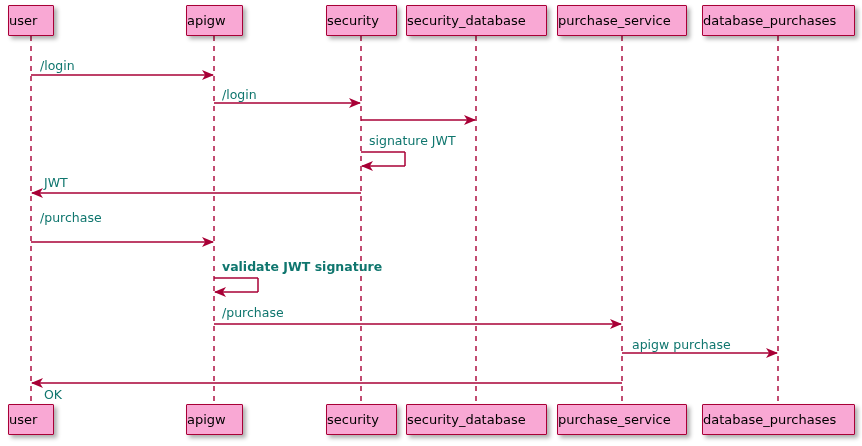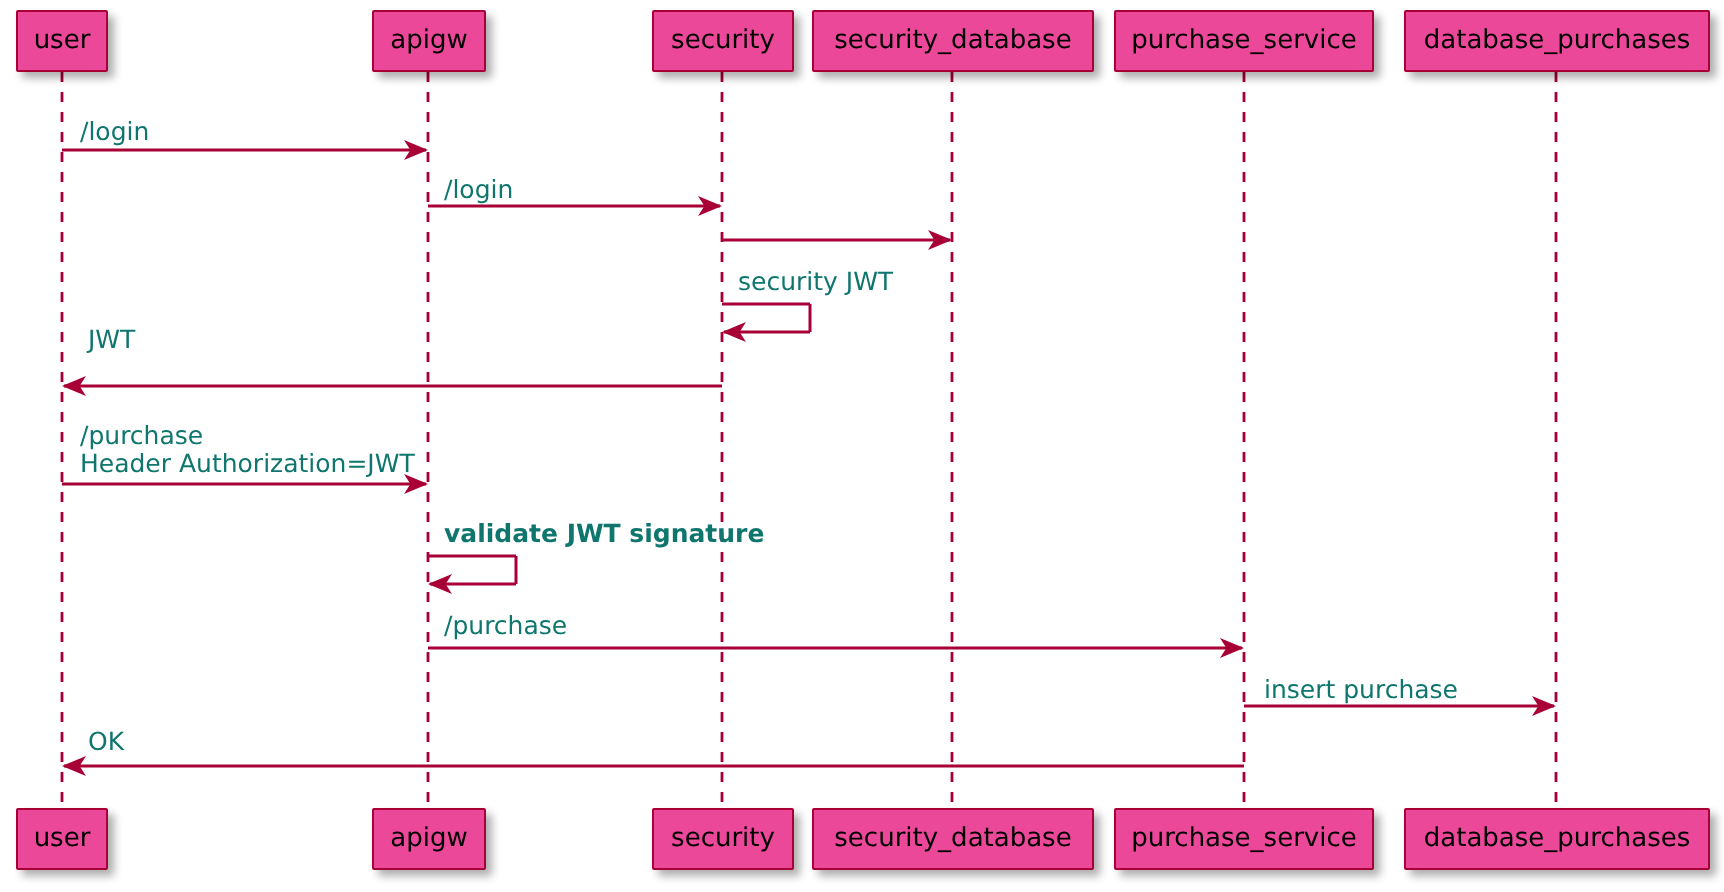--- a/index.html
+++ b/index.html
@@ -21,26 +21,25 @@
   svg#canvas {
     position: absolute;
     left: 0;
     top: 0;
     width: 862px;
     height: 446px;
   }
   .participant-box {
     position: absolute;
     box-sizing: border-box;
-    background: #ec4899;
+    background: #f9a8d4;
     border: 1.5px solid #A80036;
     border-radius: 1px;
     display: flex;
     align-items: center;
-    justify-content: center;
     font-size: 13px;
     color: #000000;
     line-height: 1;
     box-shadow: 3px 3px 4px rgba(0,0,0,0.32);
     white-space: nowrap;
   }
   .msg-label {
     position: absolute;
     font-size: 12.5px;
     color: #0f766e;
@@ -127,35 +126,34 @@
       </div>
     </div>
   <div id="labels">
       <div class="msg-label" style="left: 40px; top: 59px;">
         <div>/login</div>
       </div>
       <div class="msg-label" style="left: 222px; top: 88px;">
         <div>/login</div>
       </div>
       <div class="msg-label" style="left: 369px; top: 134px;">
-        <div>security JWT</div>
+        <div>signature JWT</div>
       </div>
-      <div class="msg-label" style="left: 44px; top: 163px;">
+      <div class="msg-label" style="left: 44px; top: 176px;">
         <div>JWT</div>
       </div>
       <div class="msg-label" style="left: 40px; top: 211px;">
         <div>/purchase</div>
-        <div>Header Authorization=JWT</div>
       </div>
       <div class="msg-label" style="left: 222px; top: 260px; font-weight: bold;">
         <div>validate JWT signature</div>
       </div>
       <div class="msg-label" style="left: 222px; top: 306px;">
         <div>/purchase</div>
       </div>
       <div class="msg-label" style="left: 632px; top: 338px;">
-        <div>insert purchase</div>
+        <div>apigw purchase</div>
       </div>
-      <div class="msg-label" style="left: 44px; top: 364px;">
+      <div class="msg-label" style="left: 44px; top: 388px;">
         <div>OK</div>
       </div>
     </div>
 </div>
 
 </body></html>

